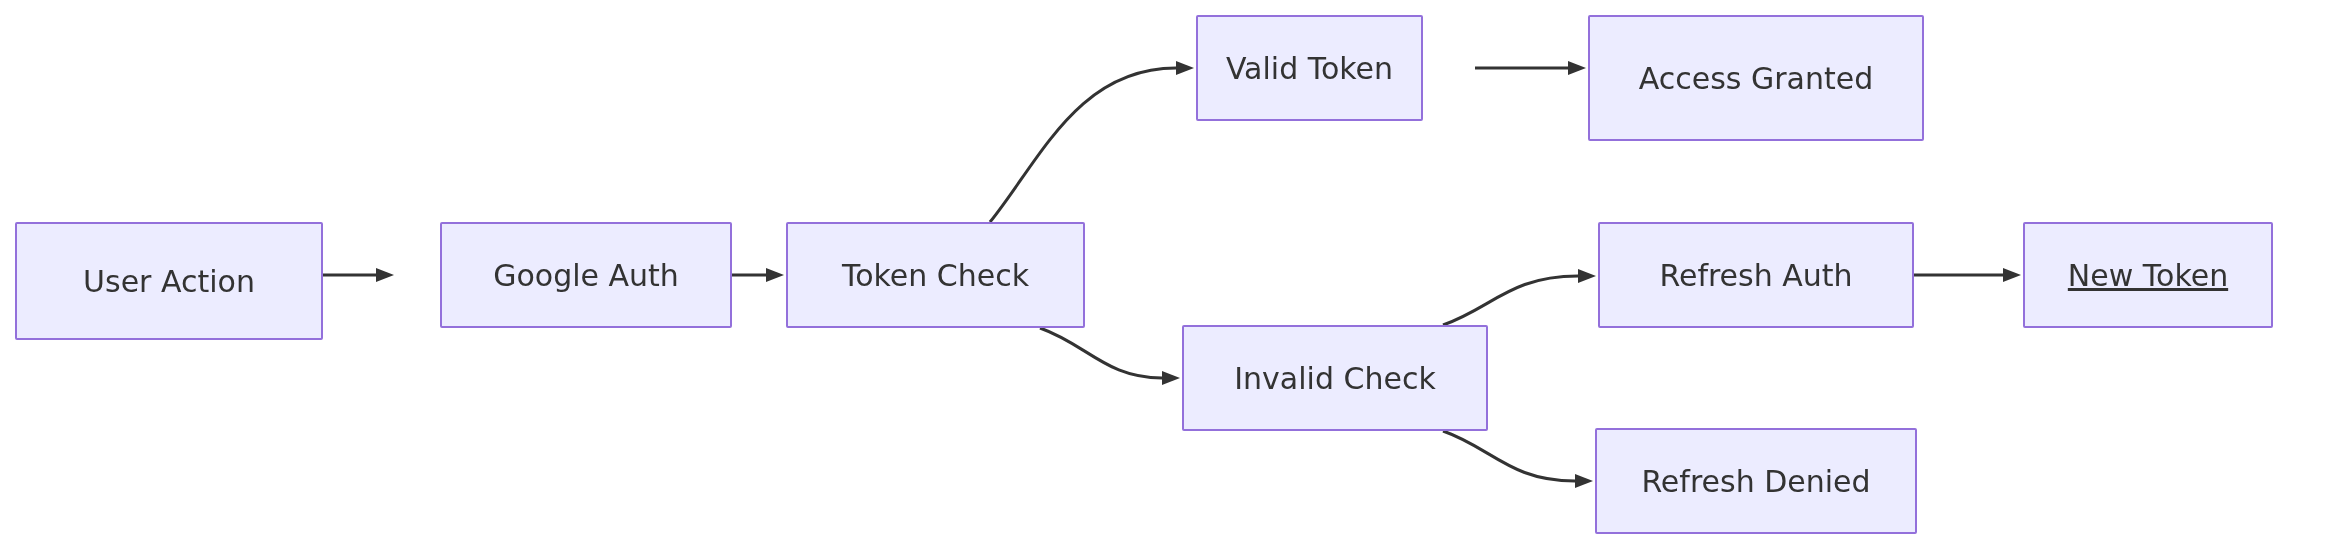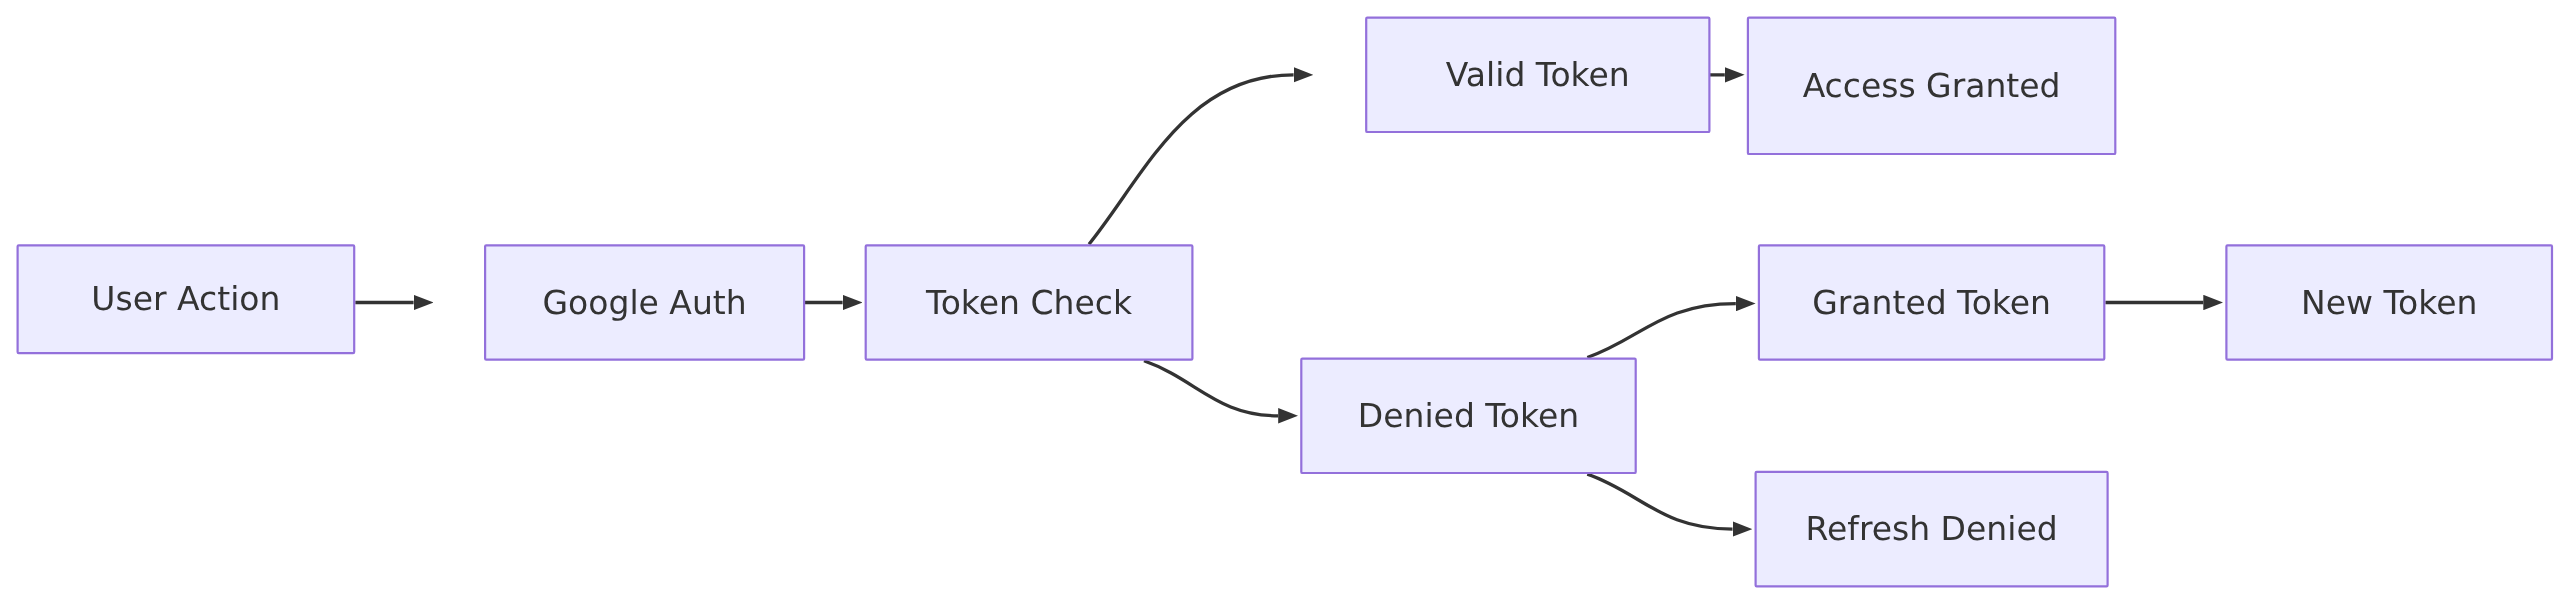--- a/index.html
+++ b/index.html
@@ -40,28 +40,28 @@
     border-radius:2px;
     display:flex;
     align-items:center;
     justify-content:center;
     color:var(--text-color);
     font-size:30px;
     text-align:center;
     white-space:nowrap;
   }
   
-  .n-user-action    {left:15px;   top:222px; width:308px; height:100px;}
+  .n-user-action    {left:15px;   top:222px; width:308px; height:118px;}
   .n-google-auth    {left:396px;  top:222px; width:292px; height:106px;margin-left:44px;}
   .n-token-check    {left:786px;  top:222px; width:299px; height:106px;}
-  .n-valid-token    {left:1196px; top:15px;  width:314px; height:106px;margin-left:45px;}
+  .n-valid-token    {left:1196px; top:15px;  width:227px; height:106px;}
   .n-access-granted {left:1588px; top:15px;  width:336px; height:126px;}
   .n-invalid-token  {left:1182px; top:325px; width:306px; height:106px;}
   .n-refresh-token  {left:1598px; top:222px; width:316px; height:106px;}
-  .n-new-token      {left:2023px; top:222px; width:298px; height:106px;}
+  .n-new-token      {left:2023px; top:222px; width:250px; height:106px;text-decoration:underline;}
   .n-access-denied  {left:1595px; top:428px; width:322px; height:106px;}
 </style>
 </head>
 <body>
 
 <div class="canvas">
 
   <svg class="edges-layer" viewBox="0 0 2328 556" xmlns="http://www.w3.org/2000/svg">
     <defs>
       <marker id="arrow" markerUnits="userSpaceOnUse" markerWidth="18" markerHeight="14" refX="0" refY="7" orient="auto">
@@ -88,24 +88,24 @@
   <div class="node n-token-check">
     <span>Token Check</span>
   </div>
   <div class="node n-valid-token">
     <span>Valid Token</span>
   </div>
   <div class="node n-access-granted">
     <span>Access Granted</span>
   </div>
   <div class="node n-invalid-token">
-    <span>Denied Token</span>
+    <span>Invalid Check</span>
   </div>
   <div class="node n-refresh-token">
-    <span>Granted Token</span>
+    <span>Refresh Auth</span>
   </div>
   <div class="node n-new-token">
     <span>New Token</span>
   </div>
   <div class="node n-access-denied">
     <span>Refresh Denied</span>
   </div>
 
 </div>
 

